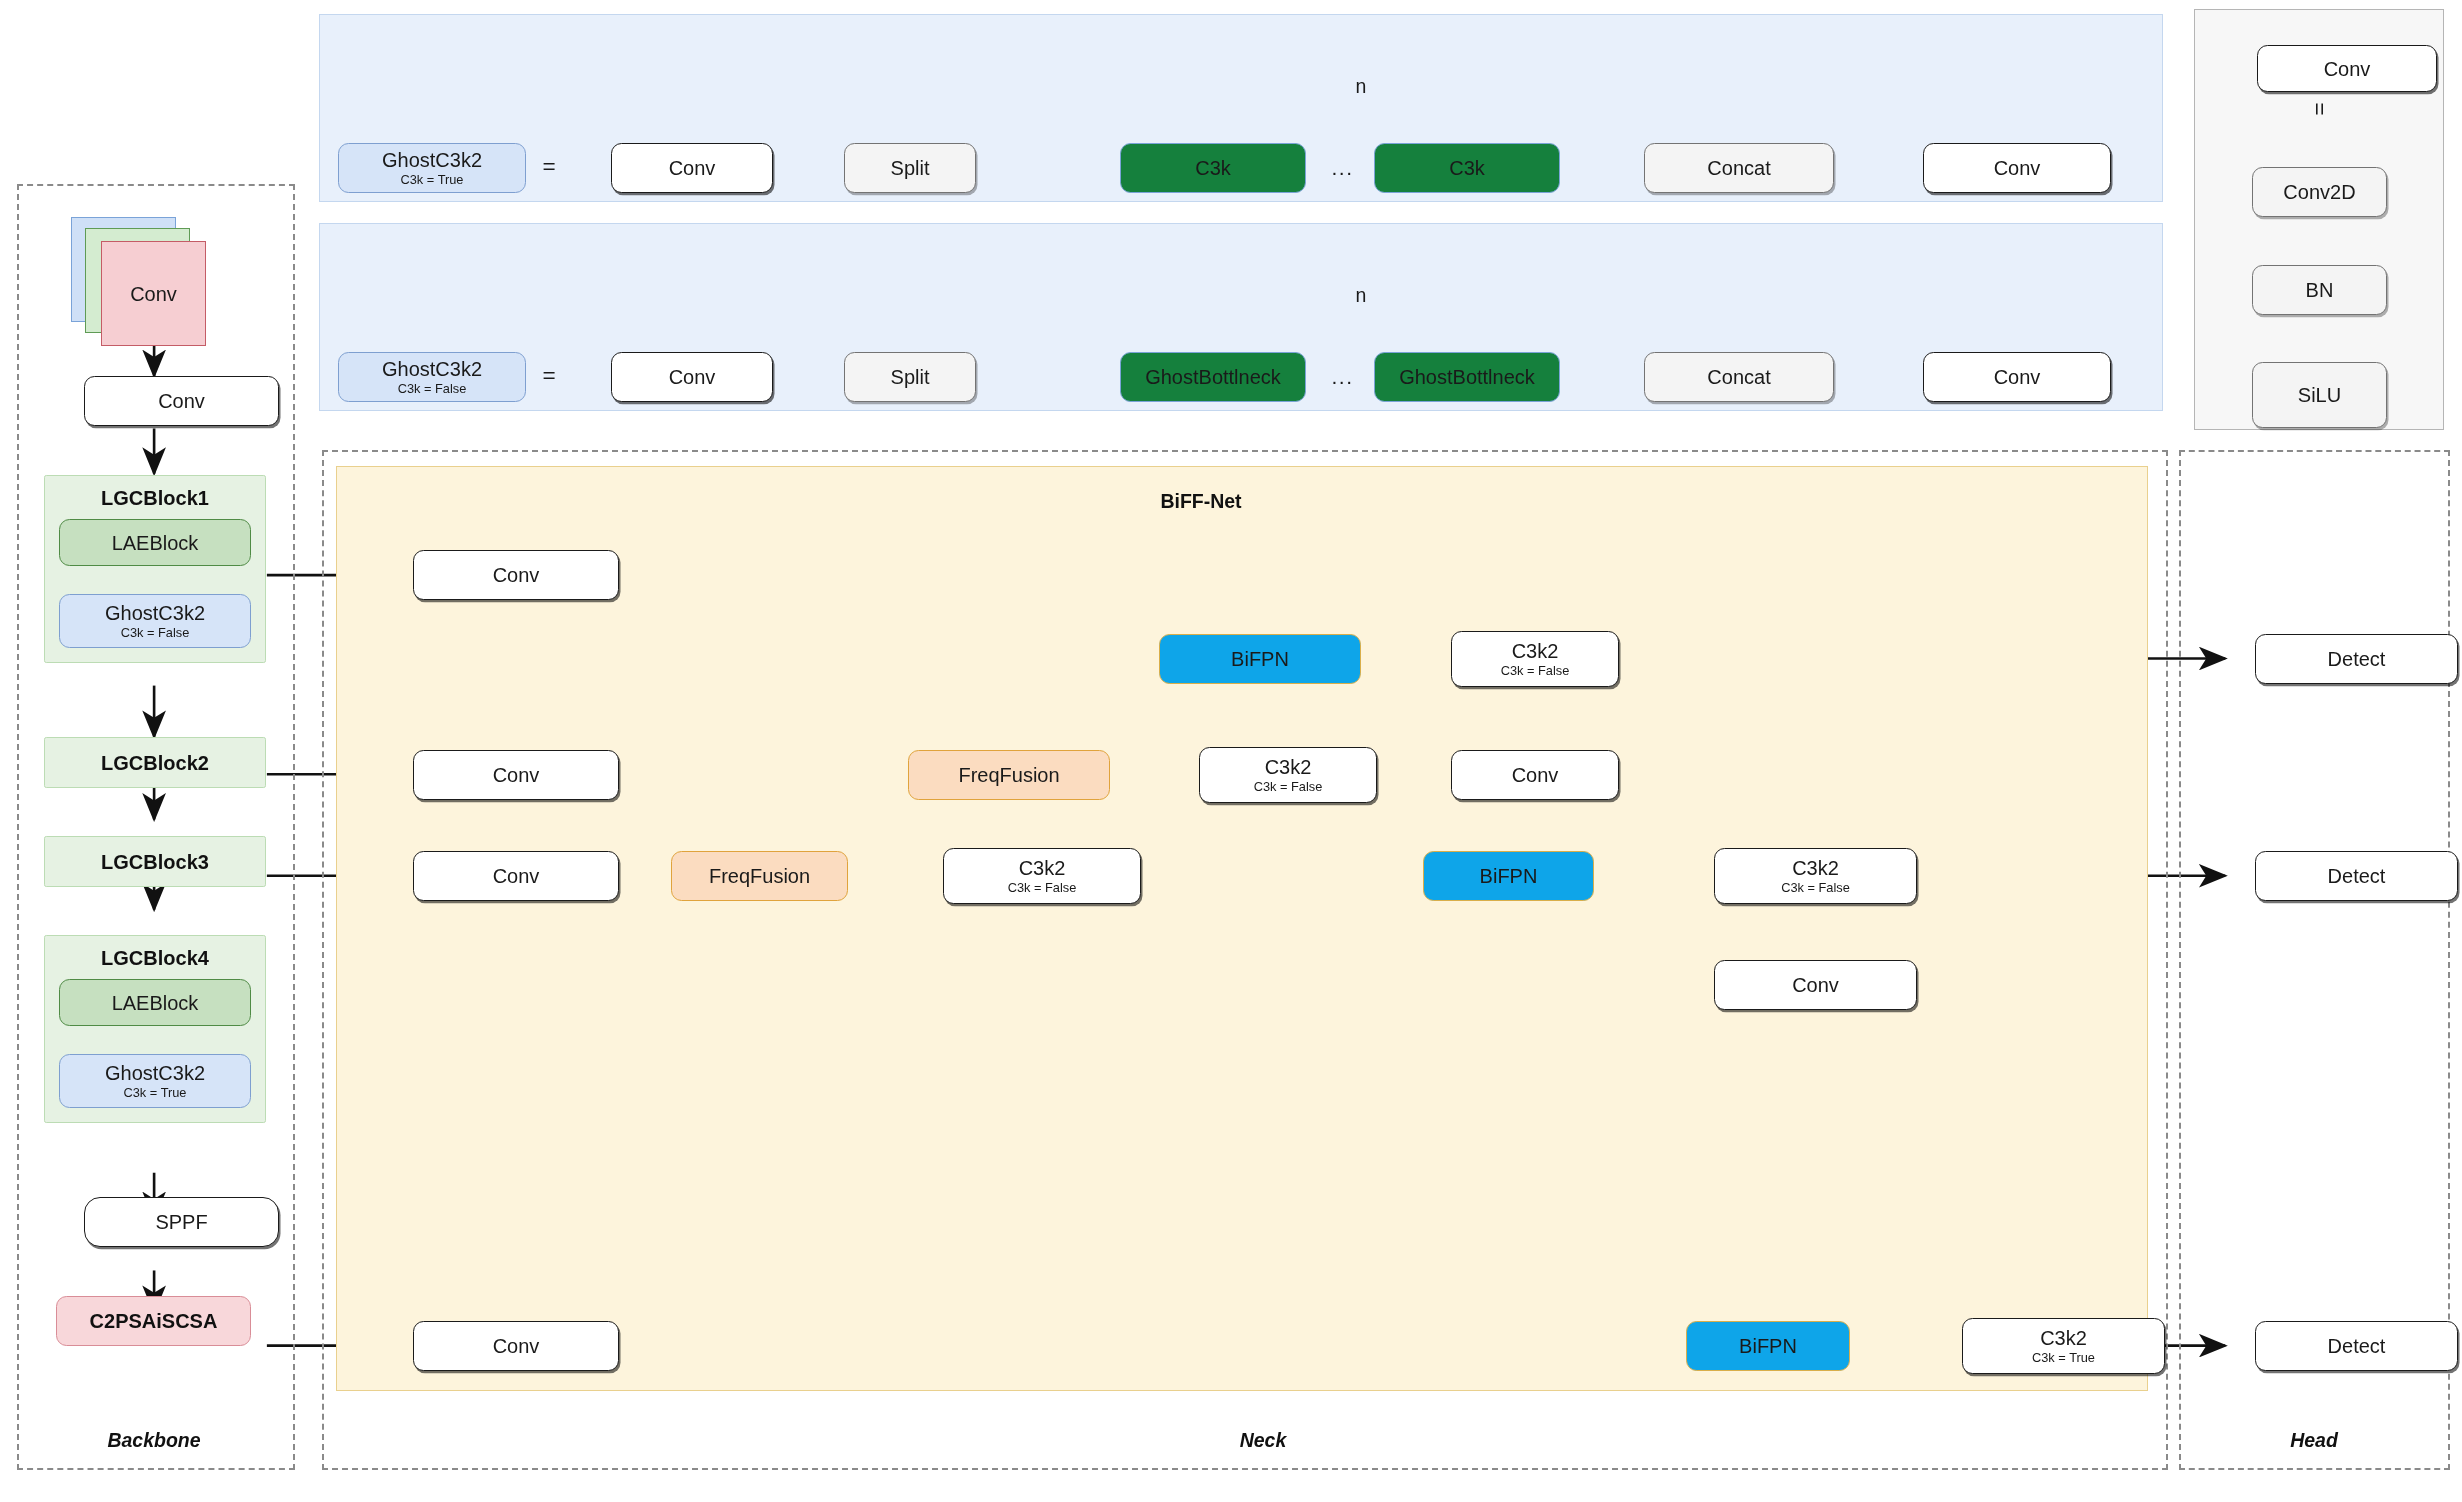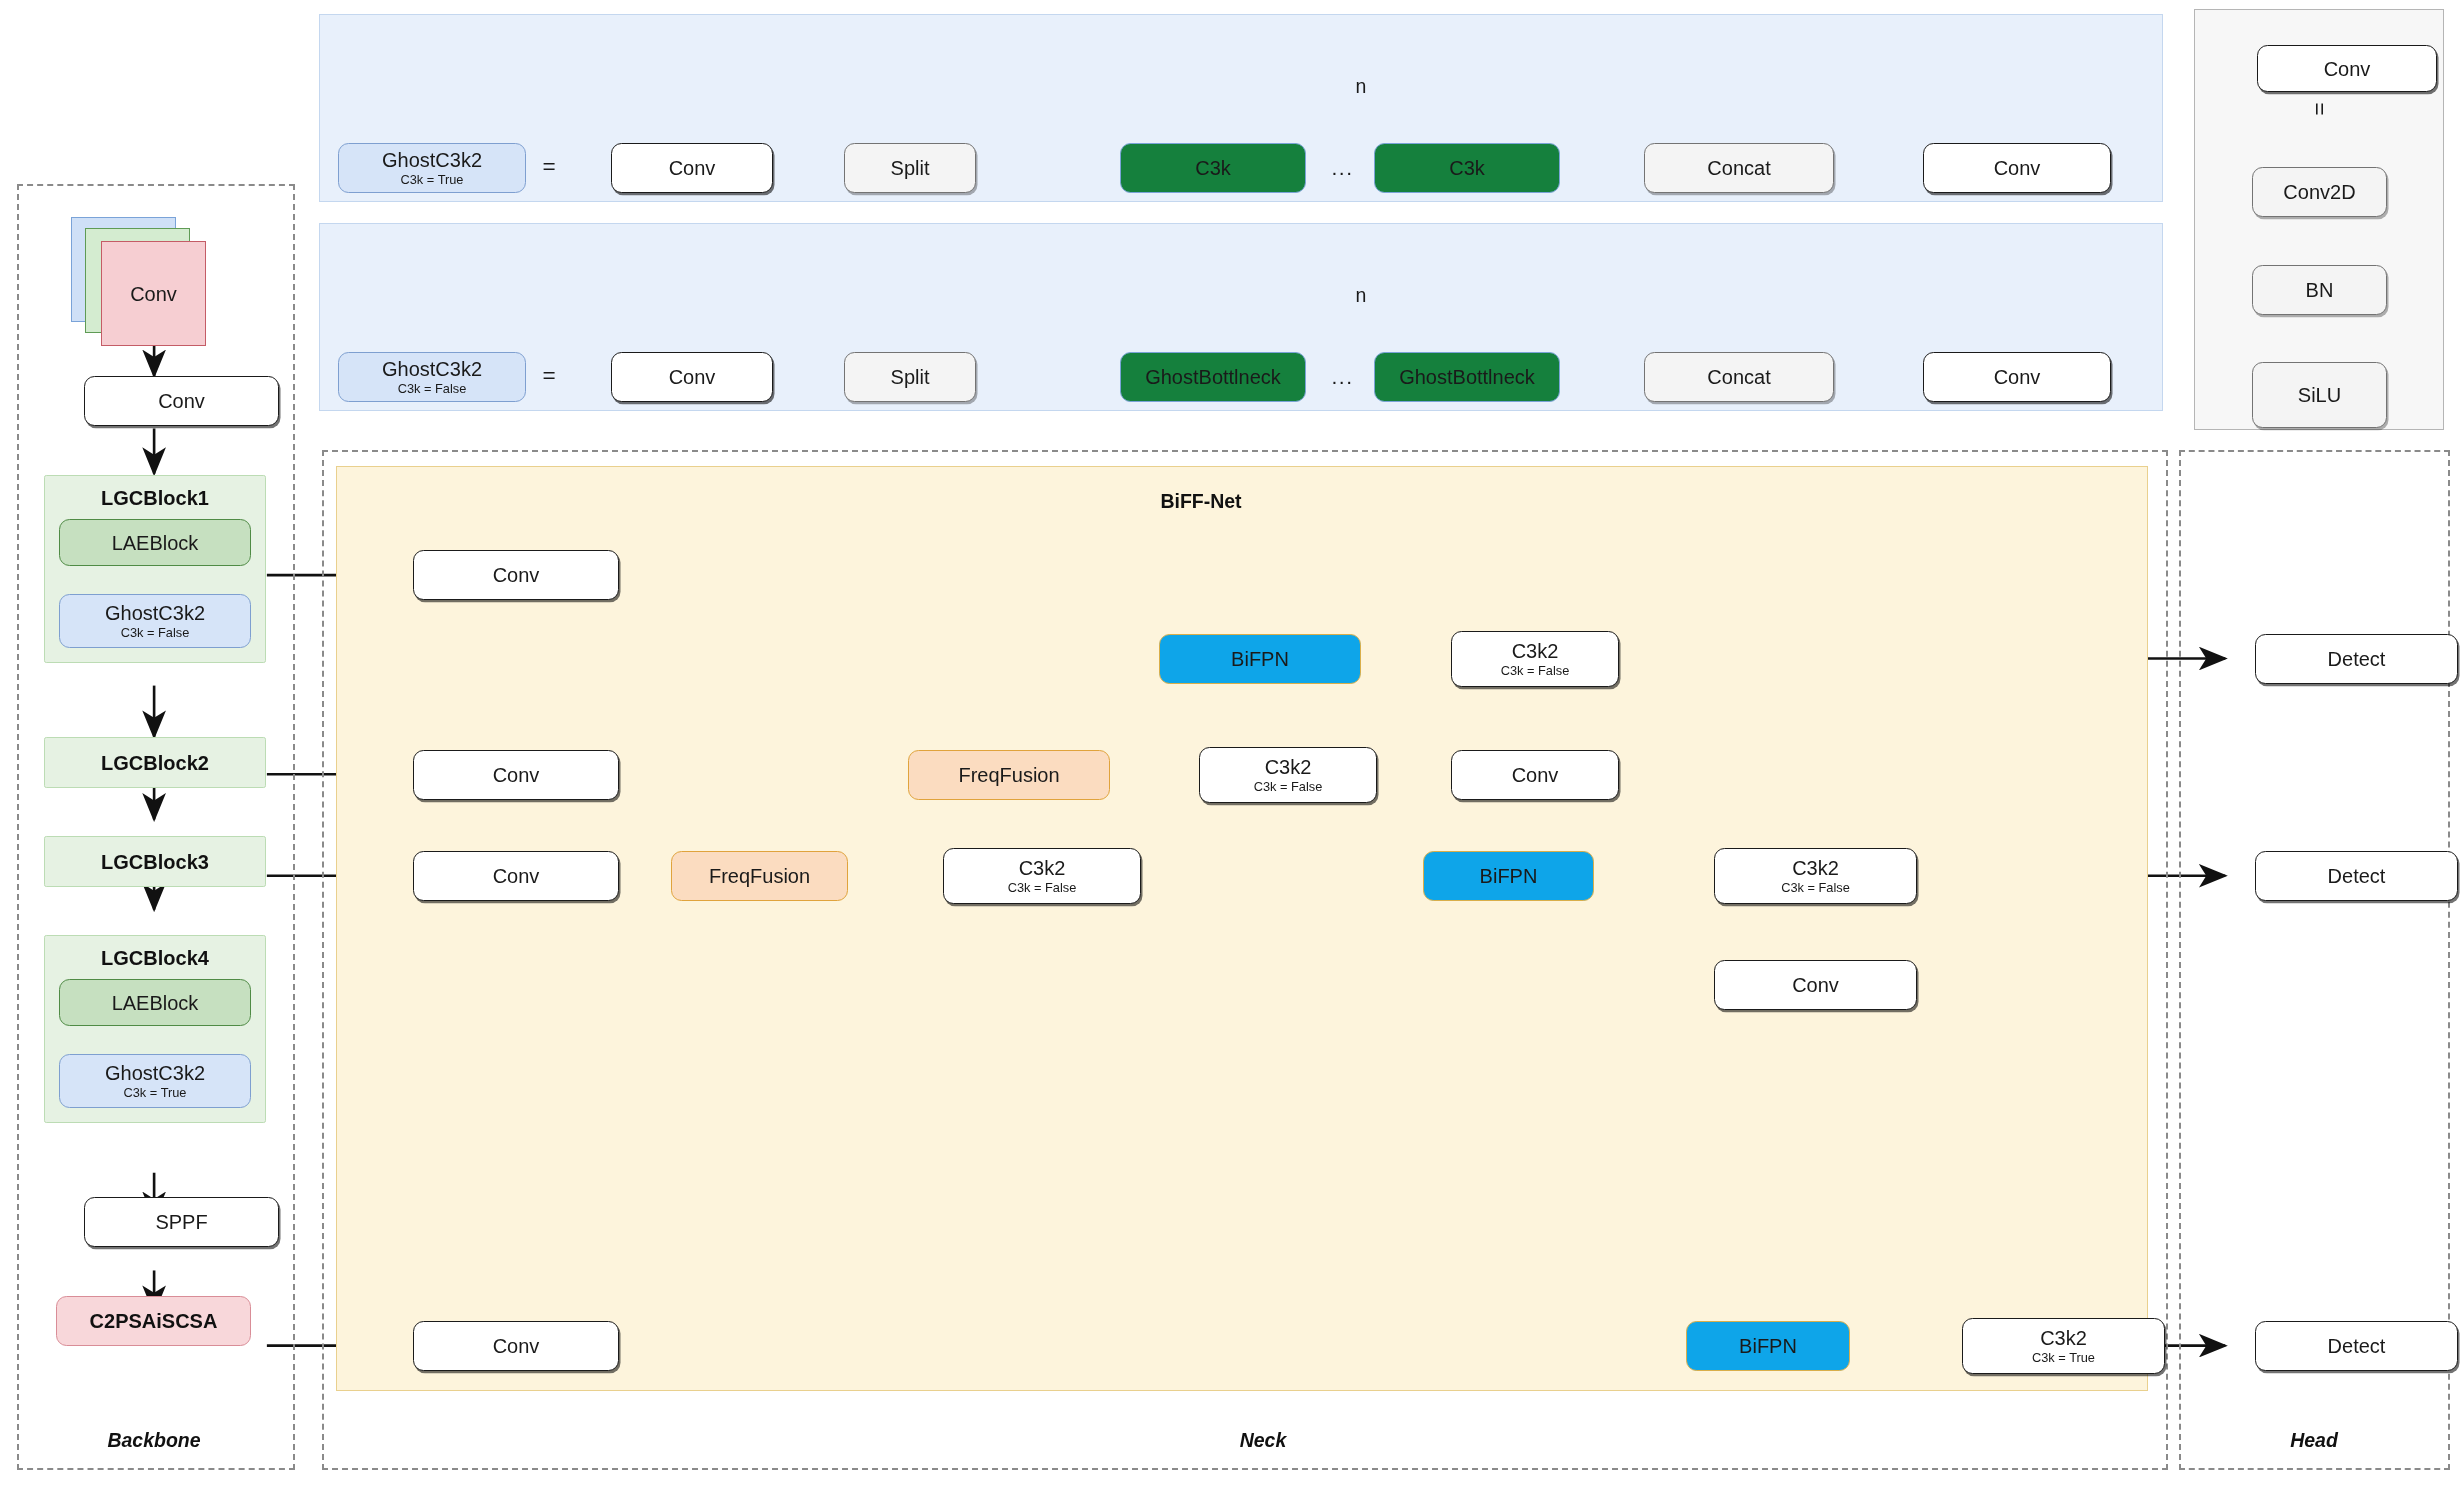--- a/index.html
+++ b/index.html
@@ -274,21 +274,21 @@
     <span class="bold">LGCBlock4</span>
   </div>
   <div class="node bx-green" style="left:59px;top:979px;width:192px;height:47px;">
     <span class="ttl">LAEBlock</span>
   </div>
   <div class="node bx-bluelt" style="left:59px;top:1054px;width:192px;height:54px;">
     <span class="ttl">GhostC3k2</span>
     <span class="sub">C3k = True</span>
   </div>
 
-  <div class="node bx-white" style="left:56px;top:1197px;width:195px;height:50px;">
+  <div class="node bx-white" style="left:56px;top:1197px;width:195px;height:50px;border-radius:16px;">
     <span class="ttl">SPPF</span>
   </div>
   <div class="node bx-pink" style="left:56px;top:1296px;width:195px;height:50px;">
     <span class="bold">C2PSAiSCSA</span>
   </div>
 
   <div class="node bx-white" style="left:385px;top:550px;width:206px;height:50px;">
     <span class="ttl">Conv</span>
   </div>
   <div class="node bx-white" style="left:385px;top:750px;width:206px;height:50px;">

